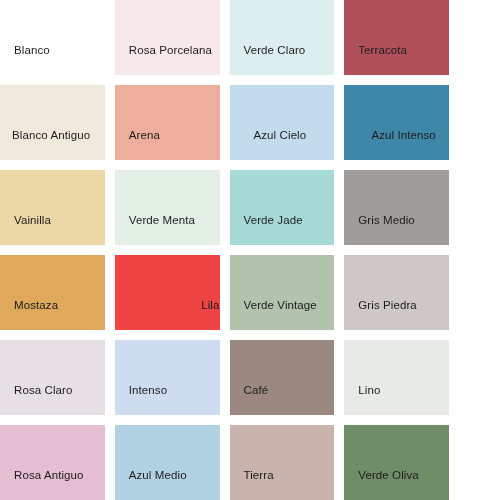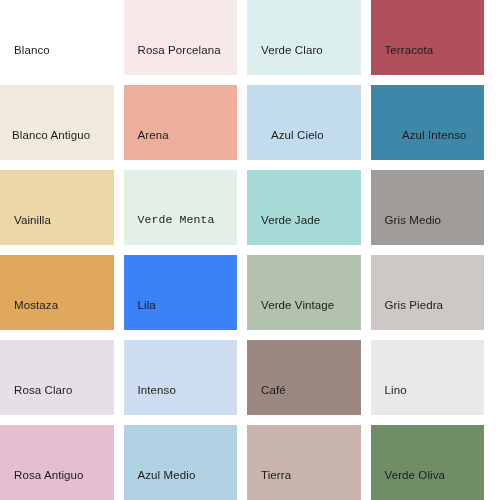--- a/index.html
+++ b/index.html
@@ -7,21 +7,21 @@
     padding: 0;
     background: #ffffff;
   }
   body {
     width: 500px;
     height: 500px;
     overflow: hidden;
     font-family: "Liberation Sans", sans-serif;
   }
   #palette-grid {
-    width: 484px;
+    width: 449px;
     height: 500px;
     display: grid;
     grid-template-columns: repeat(4, 1fr);
     grid-template-rows: repeat(6, 1fr);
     gap: 10px;
     background: #ffffff;
     box-sizing: border-box;
   }
   .swatch {
     position: relative;
@@ -64,33 +64,33 @@
     </div>
     <div class="swatch" style="background: rgb(195, 220, 237);">
       <span class="swatch-label" style="color: rgb(28, 28, 28); padding-left: 24px;">Azul Cielo</span>
     </div>
     <div class="swatch" style="background: rgb(63, 135, 168); justify-content: center;">
       <span class="swatch-label" style="color: rgb(28, 28, 28);">Azul Intenso</span>
     </div>
     <div class="swatch" style="background: rgb(236, 215, 167);">
       <span class="swatch-label" style="color: rgb(28, 28, 28);">Vainilla</span>
     </div>
-    <div class="swatch" style="background: rgb(228, 240, 230); font-family: Liberation Mono, monospace;">
+    <div class="swatch" style="background: rgb(228, 240, 230);">
       <span class="swatch-label" style="color: rgb(28, 28, 28);">Verde Menta</span>
     </div>
     <div class="swatch" style="background: rgb(165, 218, 214);">
       <span class="swatch-label" style="color: rgb(28, 28, 28);">Verde Jade</span>
     </div>
     <div class="swatch" style="background: rgb(160, 156, 154);">
       <span class="swatch-label" style="color: rgb(28, 28, 28);">Gris Medio</span>
     </div>
     <div class="swatch" style="background: rgb(224, 168, 92);">
       <span class="swatch-label" style="color: rgb(28, 28, 28);">Mostaza</span>
     </div>
-    <div class="swatch" style="background: #3b82f6;">
+    <div class="swatch" style="background: #ef4444; justify-content: flex-end;">
       <span class="swatch-label" style="color: rgb(28, 28, 28);">Lila</span>
     </div>
     <div class="swatch" style="background: rgb(178, 194, 172);">
       <span class="swatch-label" style="color: rgb(28, 28, 28);">Verde Vintage</span>
     </div>
     <div class="swatch" style="background: rgb(205, 200, 197);">
       <span class="swatch-label" style="color: rgb(28, 28, 28);">Gris Piedra</span>
     </div>
     <div class="swatch" style="background: rgb(230, 223, 229);">
       <span class="swatch-label" style="color: rgb(28, 28, 28);">Rosa Claro</span>

